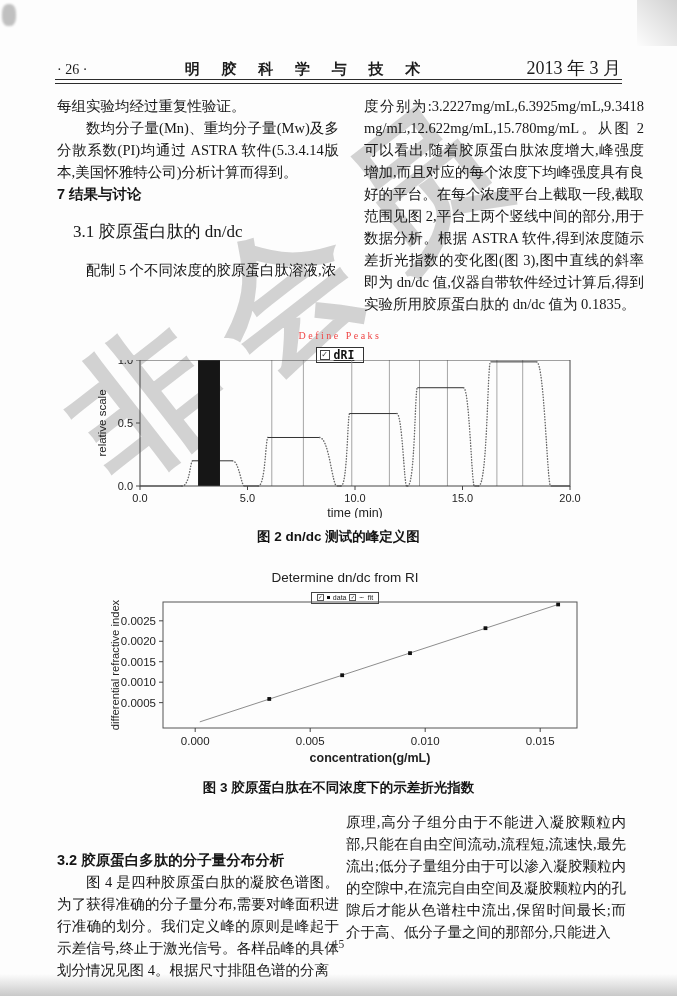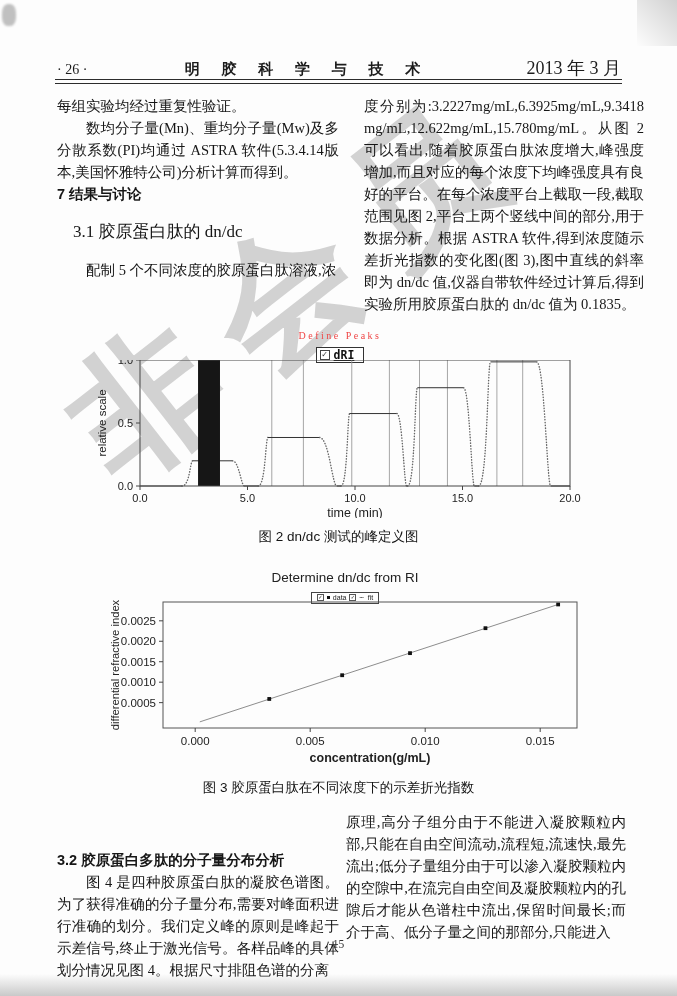--- a/index.html
+++ b/index.html
@@ -37,21 +37,21 @@
   .legend2{display:inline-flex;align-items:center;gap:4px;border:1.6px solid #333;padding:0 9px 0 3px;height:14px;margin-top:1px;background:#fff;}
   .legend2 .chk{width:8px;height:8px;border:1px solid #444;font-size:8px;line-height:8px;color:#333;}
   .legend2 .lbl{font-family:"DejaVu Sans Mono","Liberation Mono",monospace;font-size:11.5px;font-weight:bold;text-decoration:underline;color:#111;}
   .legend3{display:inline-flex;align-items:center;gap:3px;border:1.4px solid #444;padding:1px 5px;margin-top:2px;background:#fff;font-family:"Liberation Sans",sans-serif;font-size:7px;color:#222;line-height:8px;}
   .legend3 .chk{width:5px;height:5px;border:1px solid #555;font-size:5px;line-height:5px;}
   .legend3 .sq{width:3px;height:3px;background:#111;display:inline-block;}
   .legend3 .dash{letter-spacing:1px;}
   .svgwrap{display:block;position:absolute;left:0;}
   .fig2 .svgwrap{top:32px;}
   .fig3 .svgwrap{top:30px;}
-  .caption{position:absolute;width:100%;text-align:center;font-family:"Liberation Sans","DejaVu Sans",sans-serif;font-weight:normal;font-size:13.5px;color:#141414;}
+  .caption{position:absolute;width:100%;text-align:center;font-family:"Liberation Sans","DejaVu Sans",sans-serif;font-weight:bold;font-size:13.5px;color:#141414;}
   .cap2{left:0;top:528px;}
   .cap3{left:0;top:779px;}
   .pagenum{position:absolute;left:0;top:938px;width:100%;text-align:center;font-size:11.5px;color:#333;}
 </style>
 </head>
 <body>
 
 <div class="page">
 
   <div class="watermark">非会员</div>

